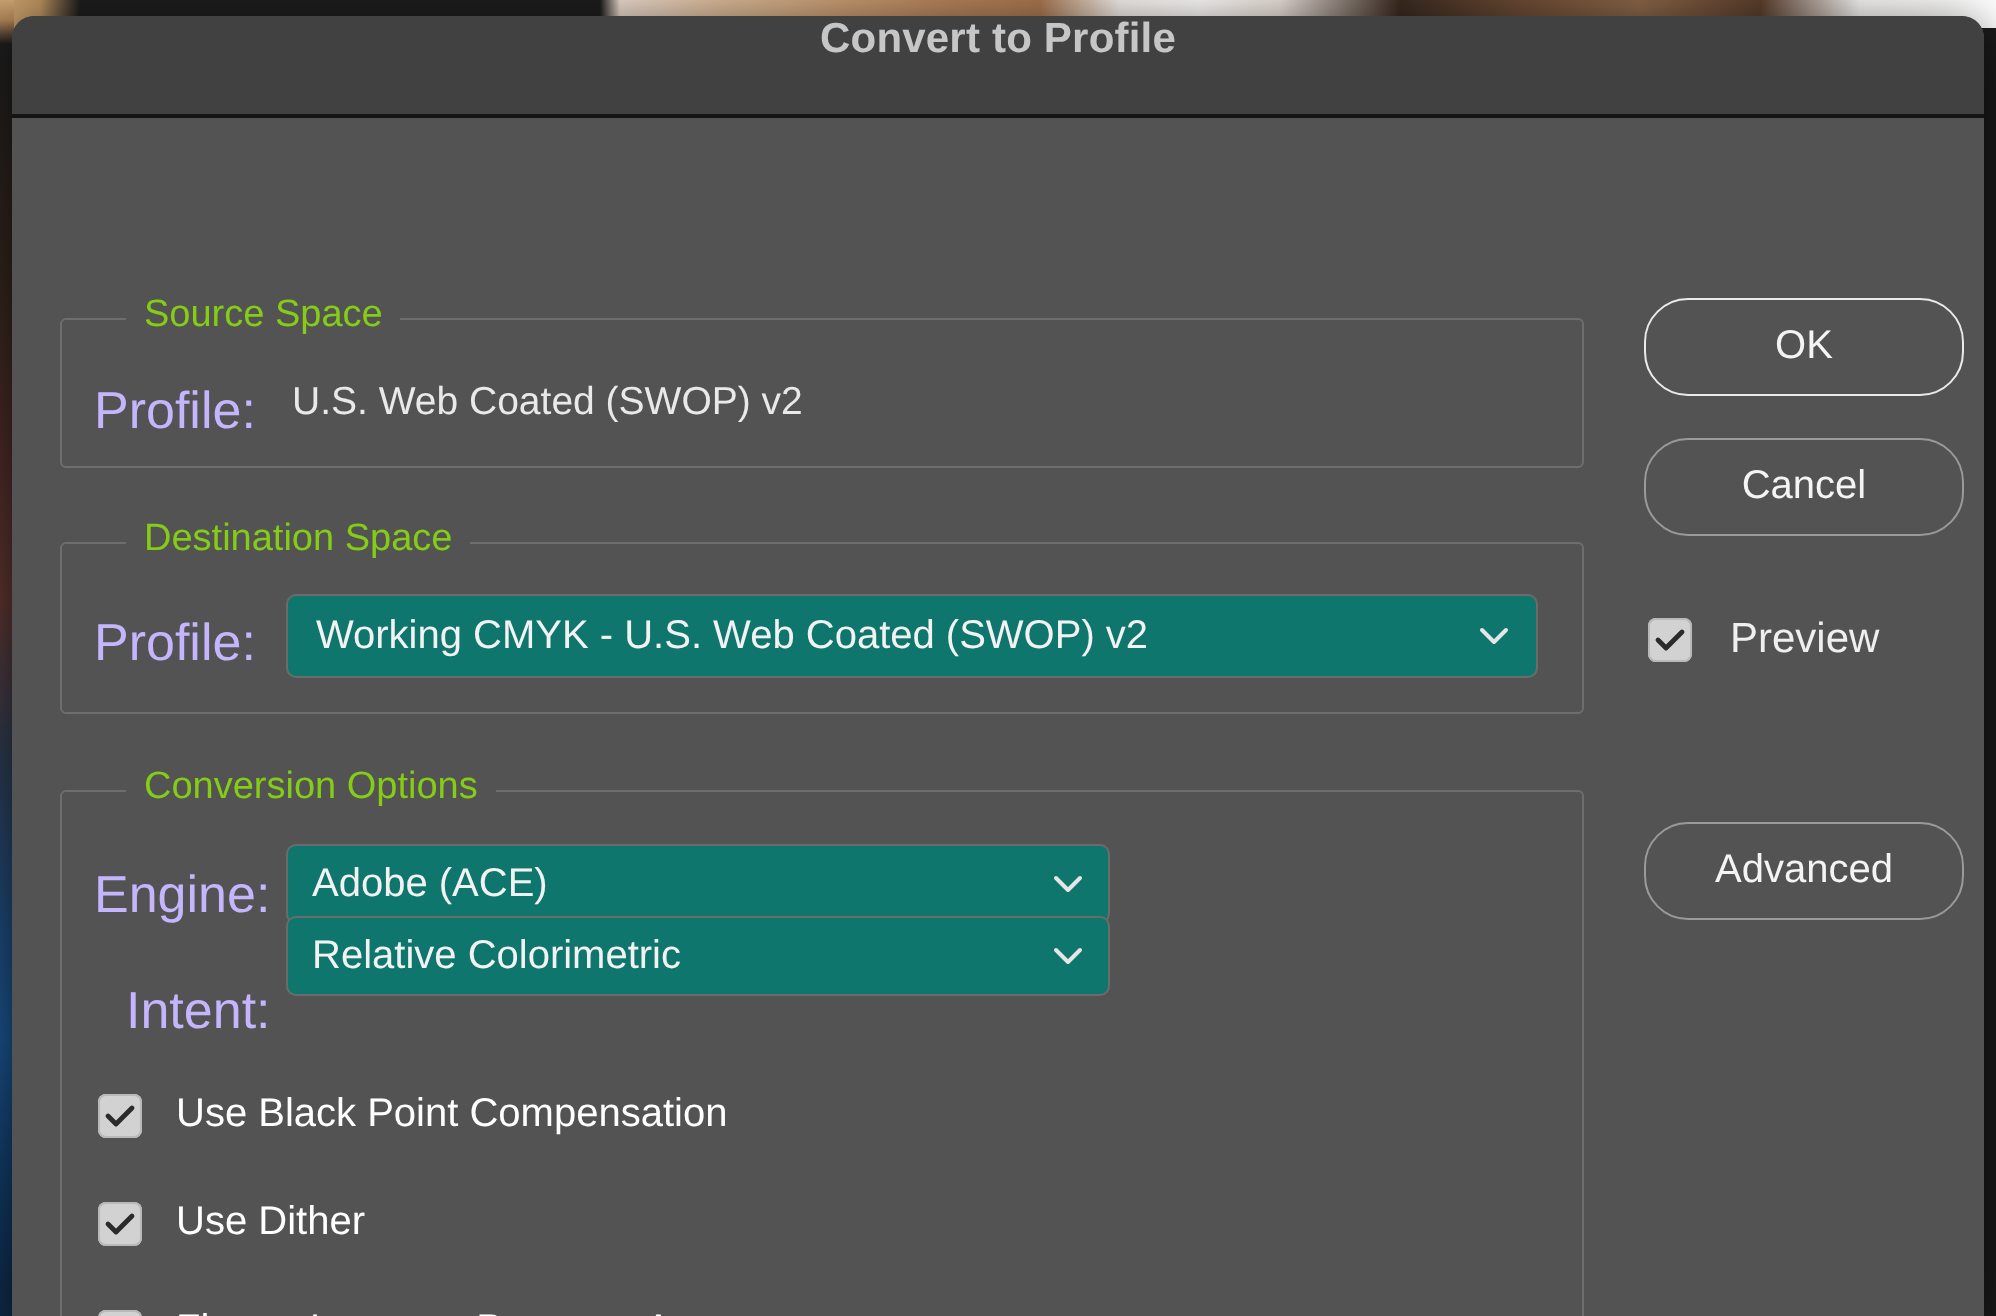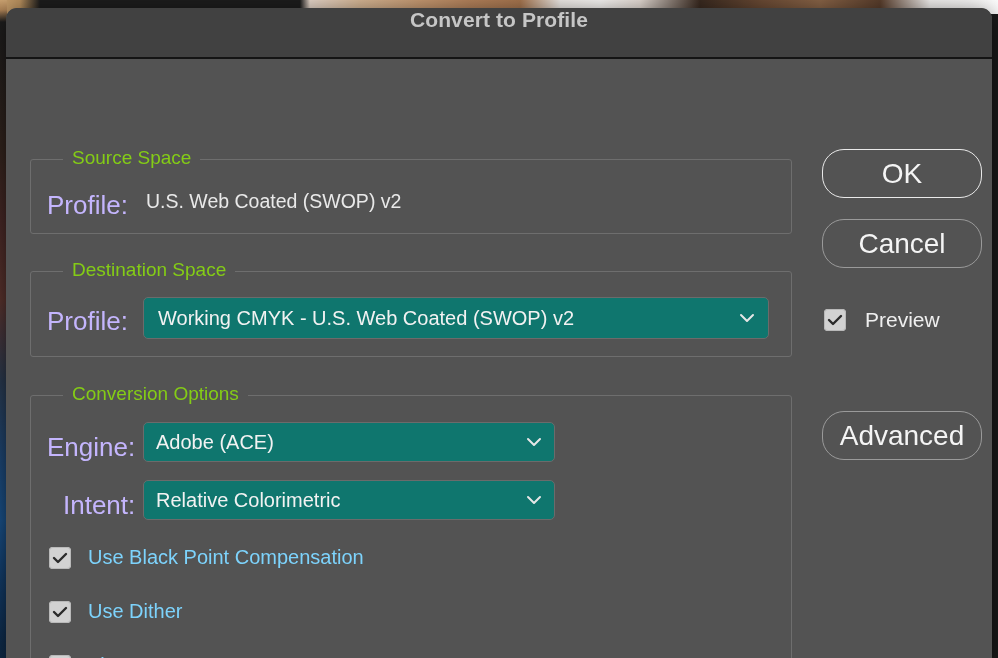--- a/index.html
+++ b/index.html
@@ -156,21 +156,21 @@
     left: 137px; top: 238px;
     width: 626px; height: 42px;
     padding: 0 13px 0 14px;
   }
   #select-engine {
     left: 137px; top: 363px;
     width: 412px; height: 40px;
     padding: 0 12px 0 12px;
   }
   #select-intent {
-    left: 137px; top: 421px;
+    left: 137px; top: 399px;
     width: 412px; height: 40px;
     padding: 0 12px 0 12px;
   }
 
   
   .checkrow {
     position: absolute;
     display: flex;
     align-items: center;
     cursor: default;
@@ -182,37 +182,37 @@
     background: #d2d2d2;
     box-shadow: inset 0 0 0 1px #b9b9b9;
     display: flex;
     align-items: center;
     justify-content: center;
     flex: 0 0 auto;
   }
   .checkbox svg { display: block; }
   .checkrow .clabel {
     margin-left: 17px;
-    color: #7dd3fc;
+    color: #ffffff;
     font-size: 20px;
     white-space: nowrap;
     user-select: none;
   }
   #chk-bpc     { left: 43px; top: 487px; }
   #chk-dither  { left: 43px; top: 541px; text-align: right; }
   #chk-flatten { left: 43px; top: 595px; }
 
   
   .pillbtn {
     position: absolute;
     background: transparent;
     border: 1px solid #9a9a9a;
     border-radius: 22px;
     color: #f4f4f4;
-    font-size: 28px;
+    font-size: 20px;
     display: flex;
     align-items: center;
     justify-content: center;
     box-sizing: border-box;
     cursor: default;
     user-select: none;
     font-family: "Liberation Sans", sans-serif;
   }
   .pillbtn.default-btn {
     border-color: #eaeaea;

